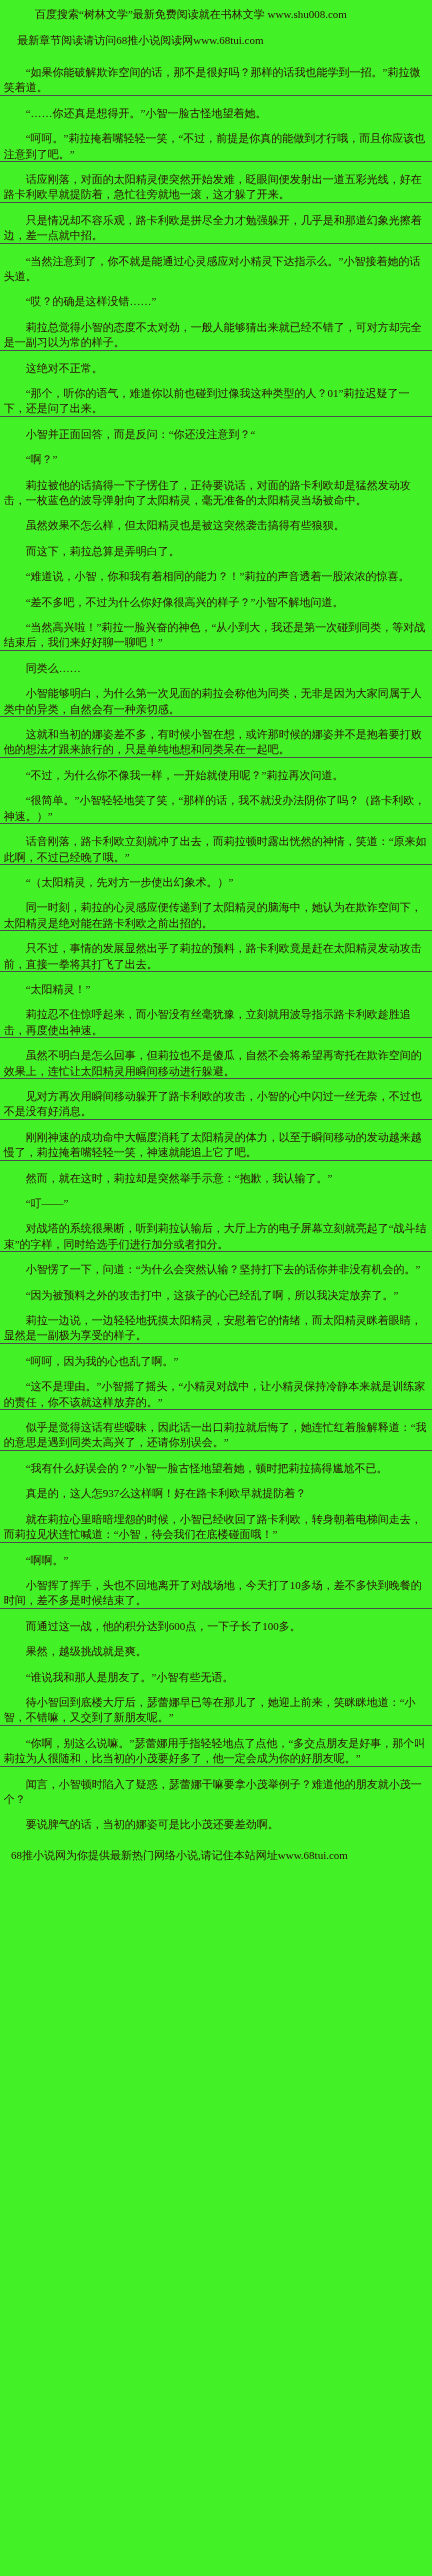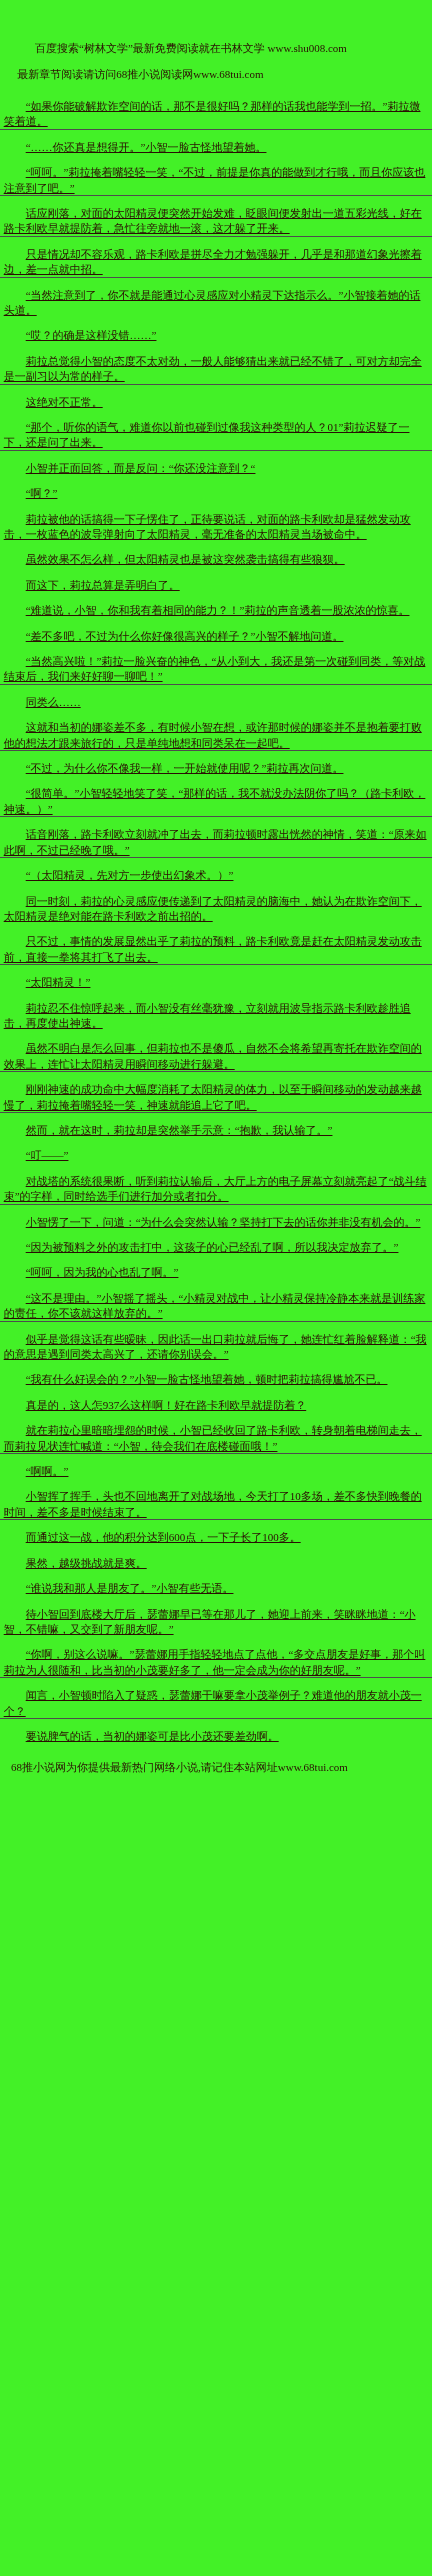--- a/index.html
+++ b/index.html
@@ -8,39 +8,37 @@
     min-height: 2576px;
     background: #43f127;
     color: #2b0e03;
     font-family: "Liberation Serif", "DejaVu Serif", serif;
     font-size: 11px;
     overflow-x: hidden;
   }
   .hdr1 {
     padding: 5.6px 5px 0 35px;
     line-height: 16px;
-    margin-top: 34px;
   }
   .hdr2 {
     padding: 10px 5px 0 17.3px;
     line-height: 16px;
   }
   main { margin-top: 17.3px; }
   p.para {
     margin: 10px 0;
     line-height: 15.4px;
     text-indent: 2em;
     padding: 0 3.1px 0 3.7px;
     
     background-image: repeating-linear-gradient(
       to bottom,
       transparent 0 15px,
       #4d4d4d 15px 15.4px
     );
-    text-decoration: underline;
   }
   footer { margin-top: 13.6px; padding-bottom: 10px; }
   .ftr { line-height: 19px; padding-left: 11px; }
 </style>
 </head>
 <body>
 
 <header>
   <div class="hdr1">百度搜索“树林文学”最新免费阅读就在书林文学 www.shu008.com</div>
   <div class="hdr2">最新章节阅读请访问68推小说阅读网www.68tui.com</div>
@@ -59,36 +57,39 @@
     <p class="para">“那个，听你的语气，难道你以前也碰到过像我这种类型的人？01”莉拉迟疑了一下，还是问了出来。</p>
     <p class="para">小智并正面回答，而是反问：“你还没注意到？“</p>
     <p class="para">“啊？”</p>
     <p class="para">莉拉被他的话搞得一下子愣住了，正待要说话，对面的路卡利欧却是猛然发动攻击，一枚蓝色的波导弹射向了太阳精灵，毫无准备的太阳精灵当场被命中。</p>
     <p class="para">虽然效果不怎么样，但太阳精灵也是被这突然袭击搞得有些狼狈。</p>
     <p class="para">而这下，莉拉总算是弄明白了。</p>
     <p class="para">“难道说，小智，你和我有着相同的能力？！”莉拉的声音透着一股浓浓的惊喜。</p>
     <p class="para">“差不多吧，不过为什么你好像很高兴的样子？”小智不解地问道。</p>
     <p class="para">“当然高兴啦！”莉拉一脸兴奋的神色，“从小到大，我还是第一次碰到同类，等对战结束后，我们来好好聊一聊吧！”</p>
     <p class="para">同类么……</p>
+    <p class="para">小智能够明白，为什么第一次见面的莉拉会称他为同类，无非是因为大家同属于人类中的异类，自然会有一种亲切感。</p>
     <p class="para">这就和当初的娜姿差不多，有时候小智在想，或许那时候的娜姿并不是抱着要打败他的想法才跟来旅行的，只是单纯地想和同类呆在一起吧。</p>
     <p class="para">“不过，为什么你不像我一样，一开始就使用呢？”莉拉再次问道。</p>
     <p class="para">“很简单。”小智轻轻地笑了笑，“那样的话，我不就没办法阴你了吗？（路卡利欧，神速。）”</p>
     <p class="para">话音刚落，路卡利欧立刻就冲了出去，而莉拉顿时露出恍然的神情，笑道：“原来如此啊，不过已经晚了哦。”</p>
     <p class="para">“（太阳精灵，先对方一步使出幻象术。）”</p>
     <p class="para">同一时刻，莉拉的心灵感应便传递到了太阳精灵的脑海中，她认为在欺诈空间下，太阳精灵是绝对能在路卡利欧之前出招的。</p>
     <p class="para">只不过，事情的发展显然出乎了莉拉的预料，路卡利欧竟是赶在太阳精灵发动攻击前，直接一拳将其打飞了出去。</p>
     <p class="para">“太阳精灵！”</p>
     <p class="para">莉拉忍不住惊呼起来，而小智没有丝毫犹豫，立刻就用波导指示路卡利欧趁胜追击，再度使出神速。</p>
     <p class="para">虽然不明白是怎么回事，但莉拉也不是傻瓜，自然不会将希望再寄托在欺诈空间的效果上，连忙让太阳精灵用瞬间移动进行躲避。</p>
+    <p class="para">见对方再次用瞬间移动躲开了路卡利欧的攻击，小智的心中闪过一丝无奈，不过也不是没有好消息。</p>
     <p class="para">刚刚神速的成功命中大幅度消耗了太阳精灵的体力，以至于瞬间移动的发动越来越慢了，莉拉掩着嘴轻轻一笑，神速就能追上它了吧。</p>
     <p class="para">然而，就在这时，莉拉却是突然举手示意：“抱歉，我认输了。”</p>
     <p class="para">“叮——”</p>
     <p class="para">对战塔的系统很果断，听到莉拉认输后，大厅上方的电子屏幕立刻就亮起了“战斗结束”的字样，同时给选手们进行加分或者扣分。</p>
     <p class="para">小智愣了一下，问道：“为什么会突然认输？坚持打下去的话你并非没有机会的。”</p>
     <p class="para">“因为被预料之外的攻击打中，这孩子的心已经乱了啊，所以我决定放弃了。”</p>
+    <p class="para">莉拉一边说，一边轻轻地抚摸太阳精灵，安慰着它的情绪，而太阳精灵眯着眼睛，显然是一副极为享受的样子。</p>
     <p class="para">“呵呵，因为我的心也乱了啊。”</p>
     <p class="para">“这不是理由。”小智摇了摇头，“小精灵对战中，让小精灵保持冷静本来就是训练家的责任，你不该就这样放弃的。”</p>
     <p class="para">似乎是觉得这话有些暧昧，因此话一出口莉拉就后悔了，她连忙红着脸解释道：“我的意思是遇到同类太高兴了，还请你别误会。”</p>
     <p class="para">“我有什么好误会的？”小智一脸古怪地望着她，顿时把莉拉搞得尴尬不已。</p>
     <p class="para">真是的，这人怎937么这样啊！好在路卡利欧早就提防着？</p>
     <p class="para">就在莉拉心里暗暗埋怨的时候，小智已经收回了路卡利欧，转身朝着电梯间走去，而莉拉见状连忙喊道：“小智，待会我们在底楼碰面哦！”</p>
     <p class="para">“啊啊。”</p>
     <p class="para">小智挥了挥手，头也不回地离开了对战场地，今天打了10多场，差不多快到晚餐的时间，差不多是时候结束了。</p>
     <p class="para">而通过这一战，他的积分达到600点，一下子长了100多。</p>
     <p class="para">果然，越级挑战就是爽。</p>

